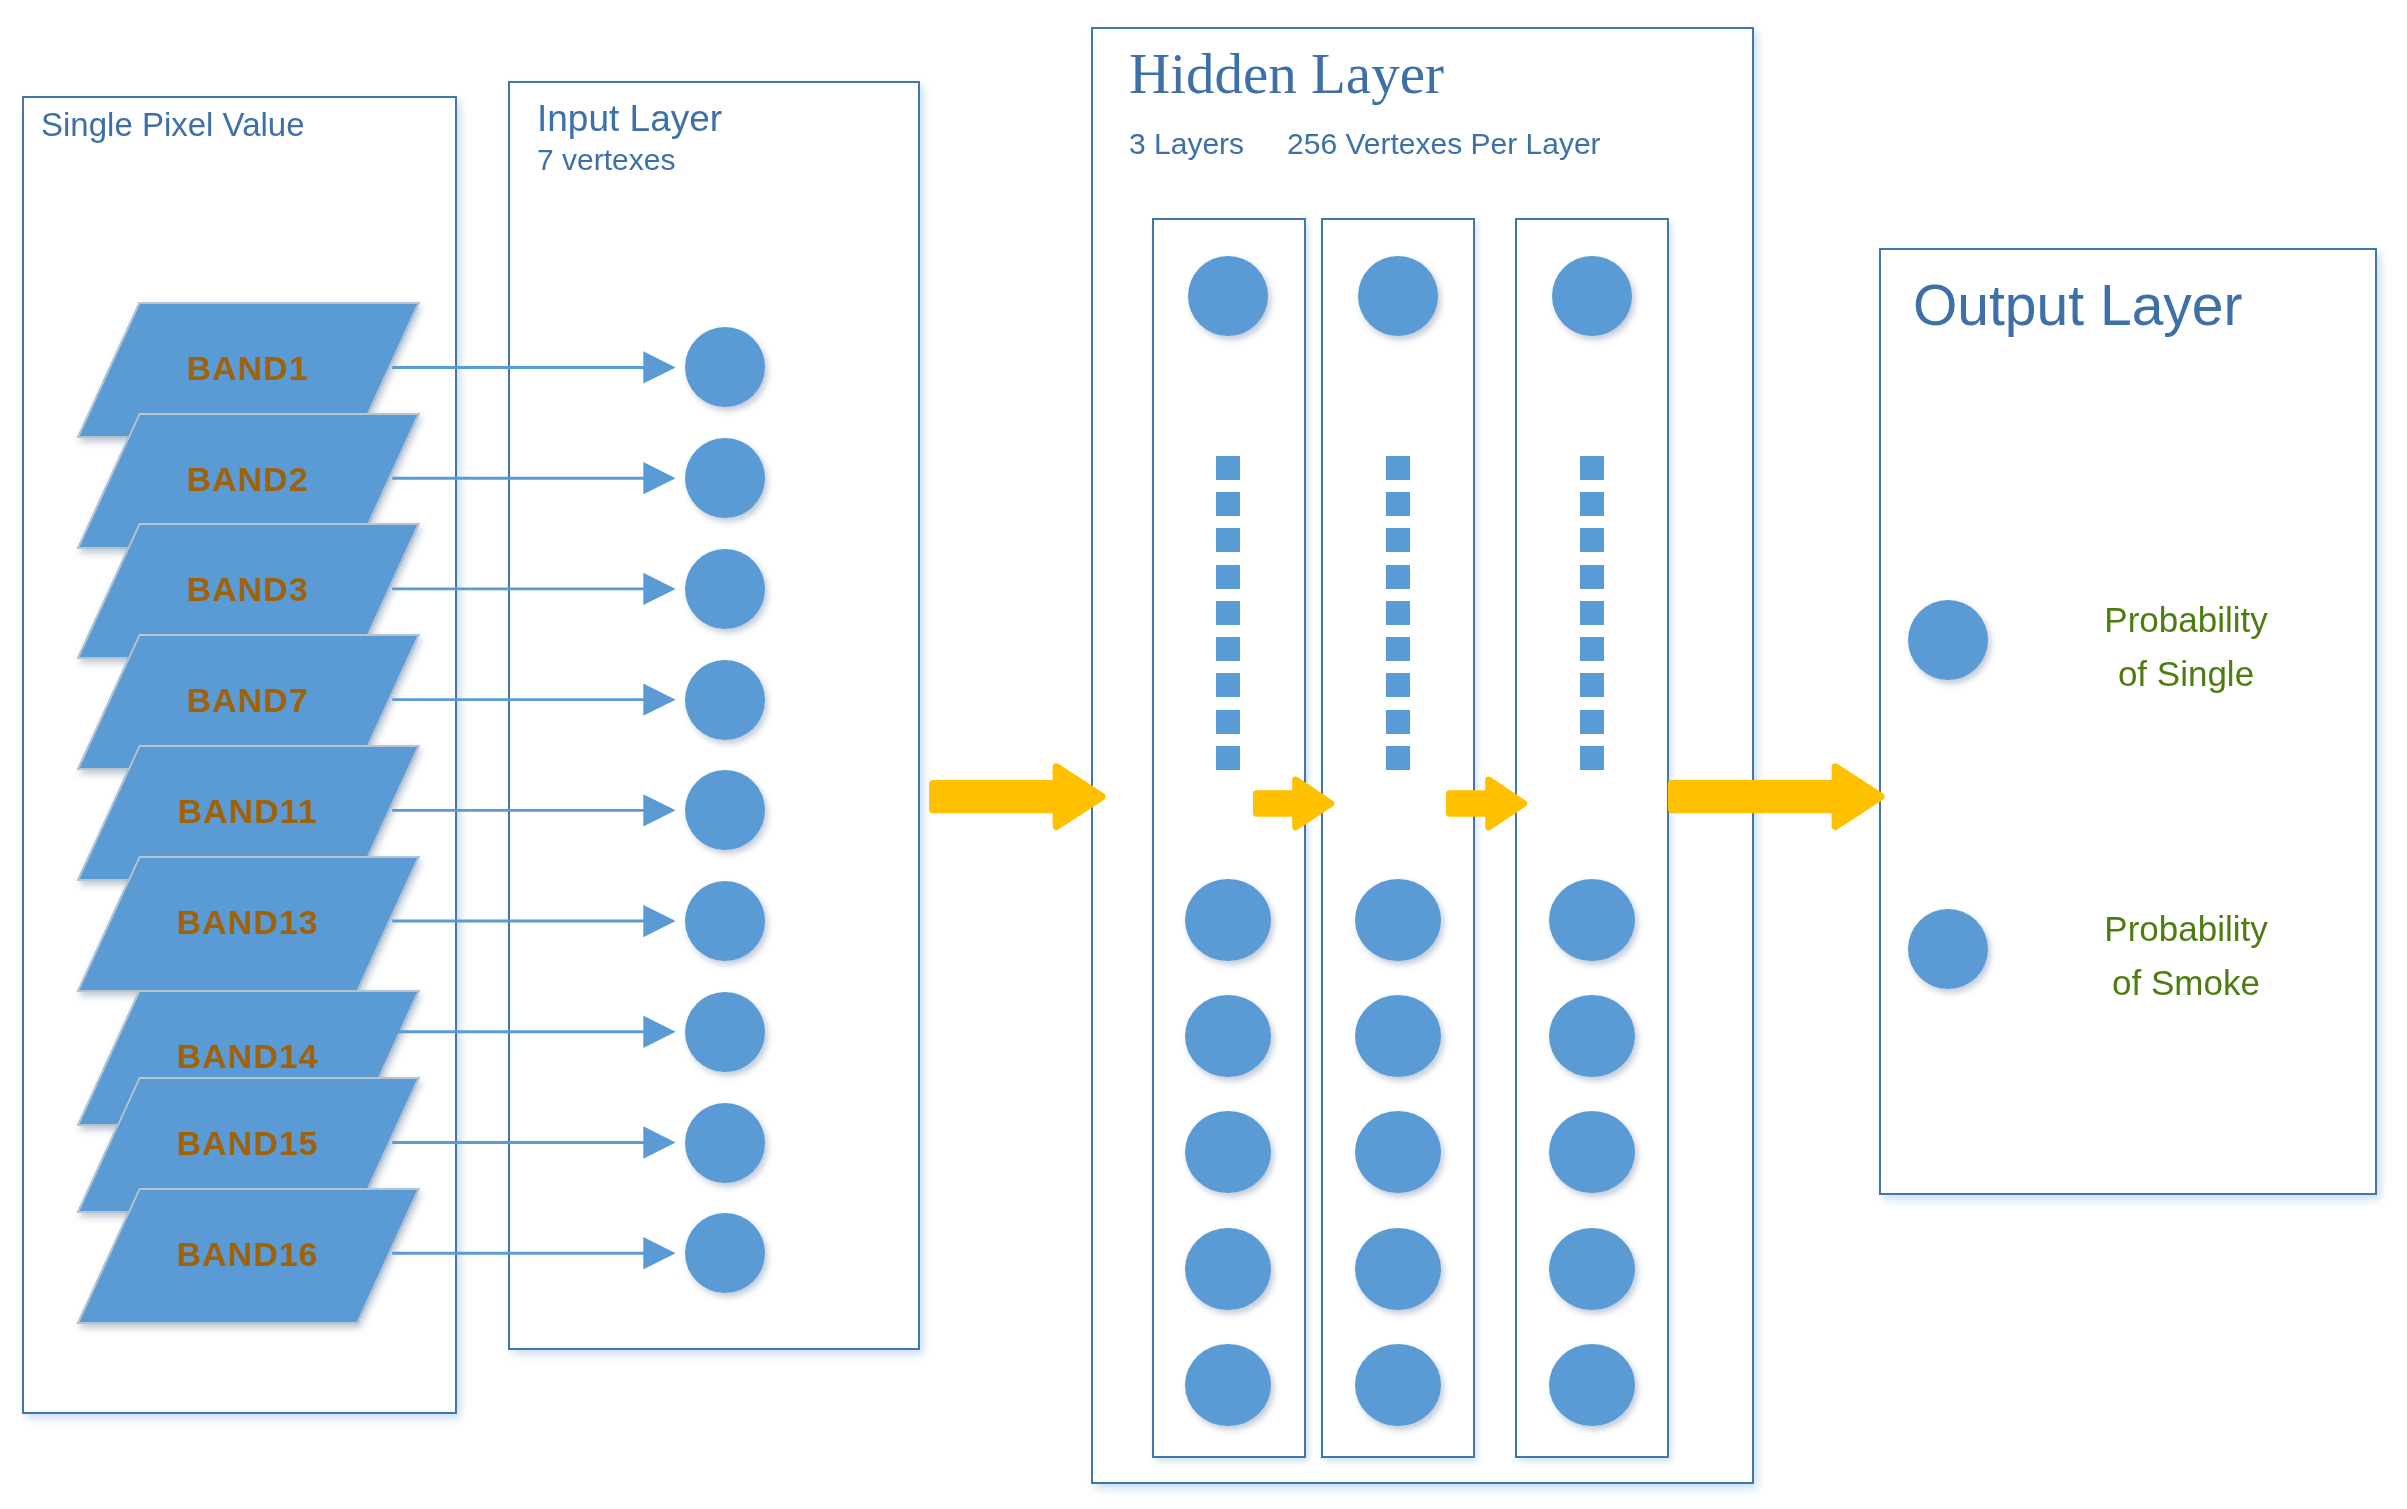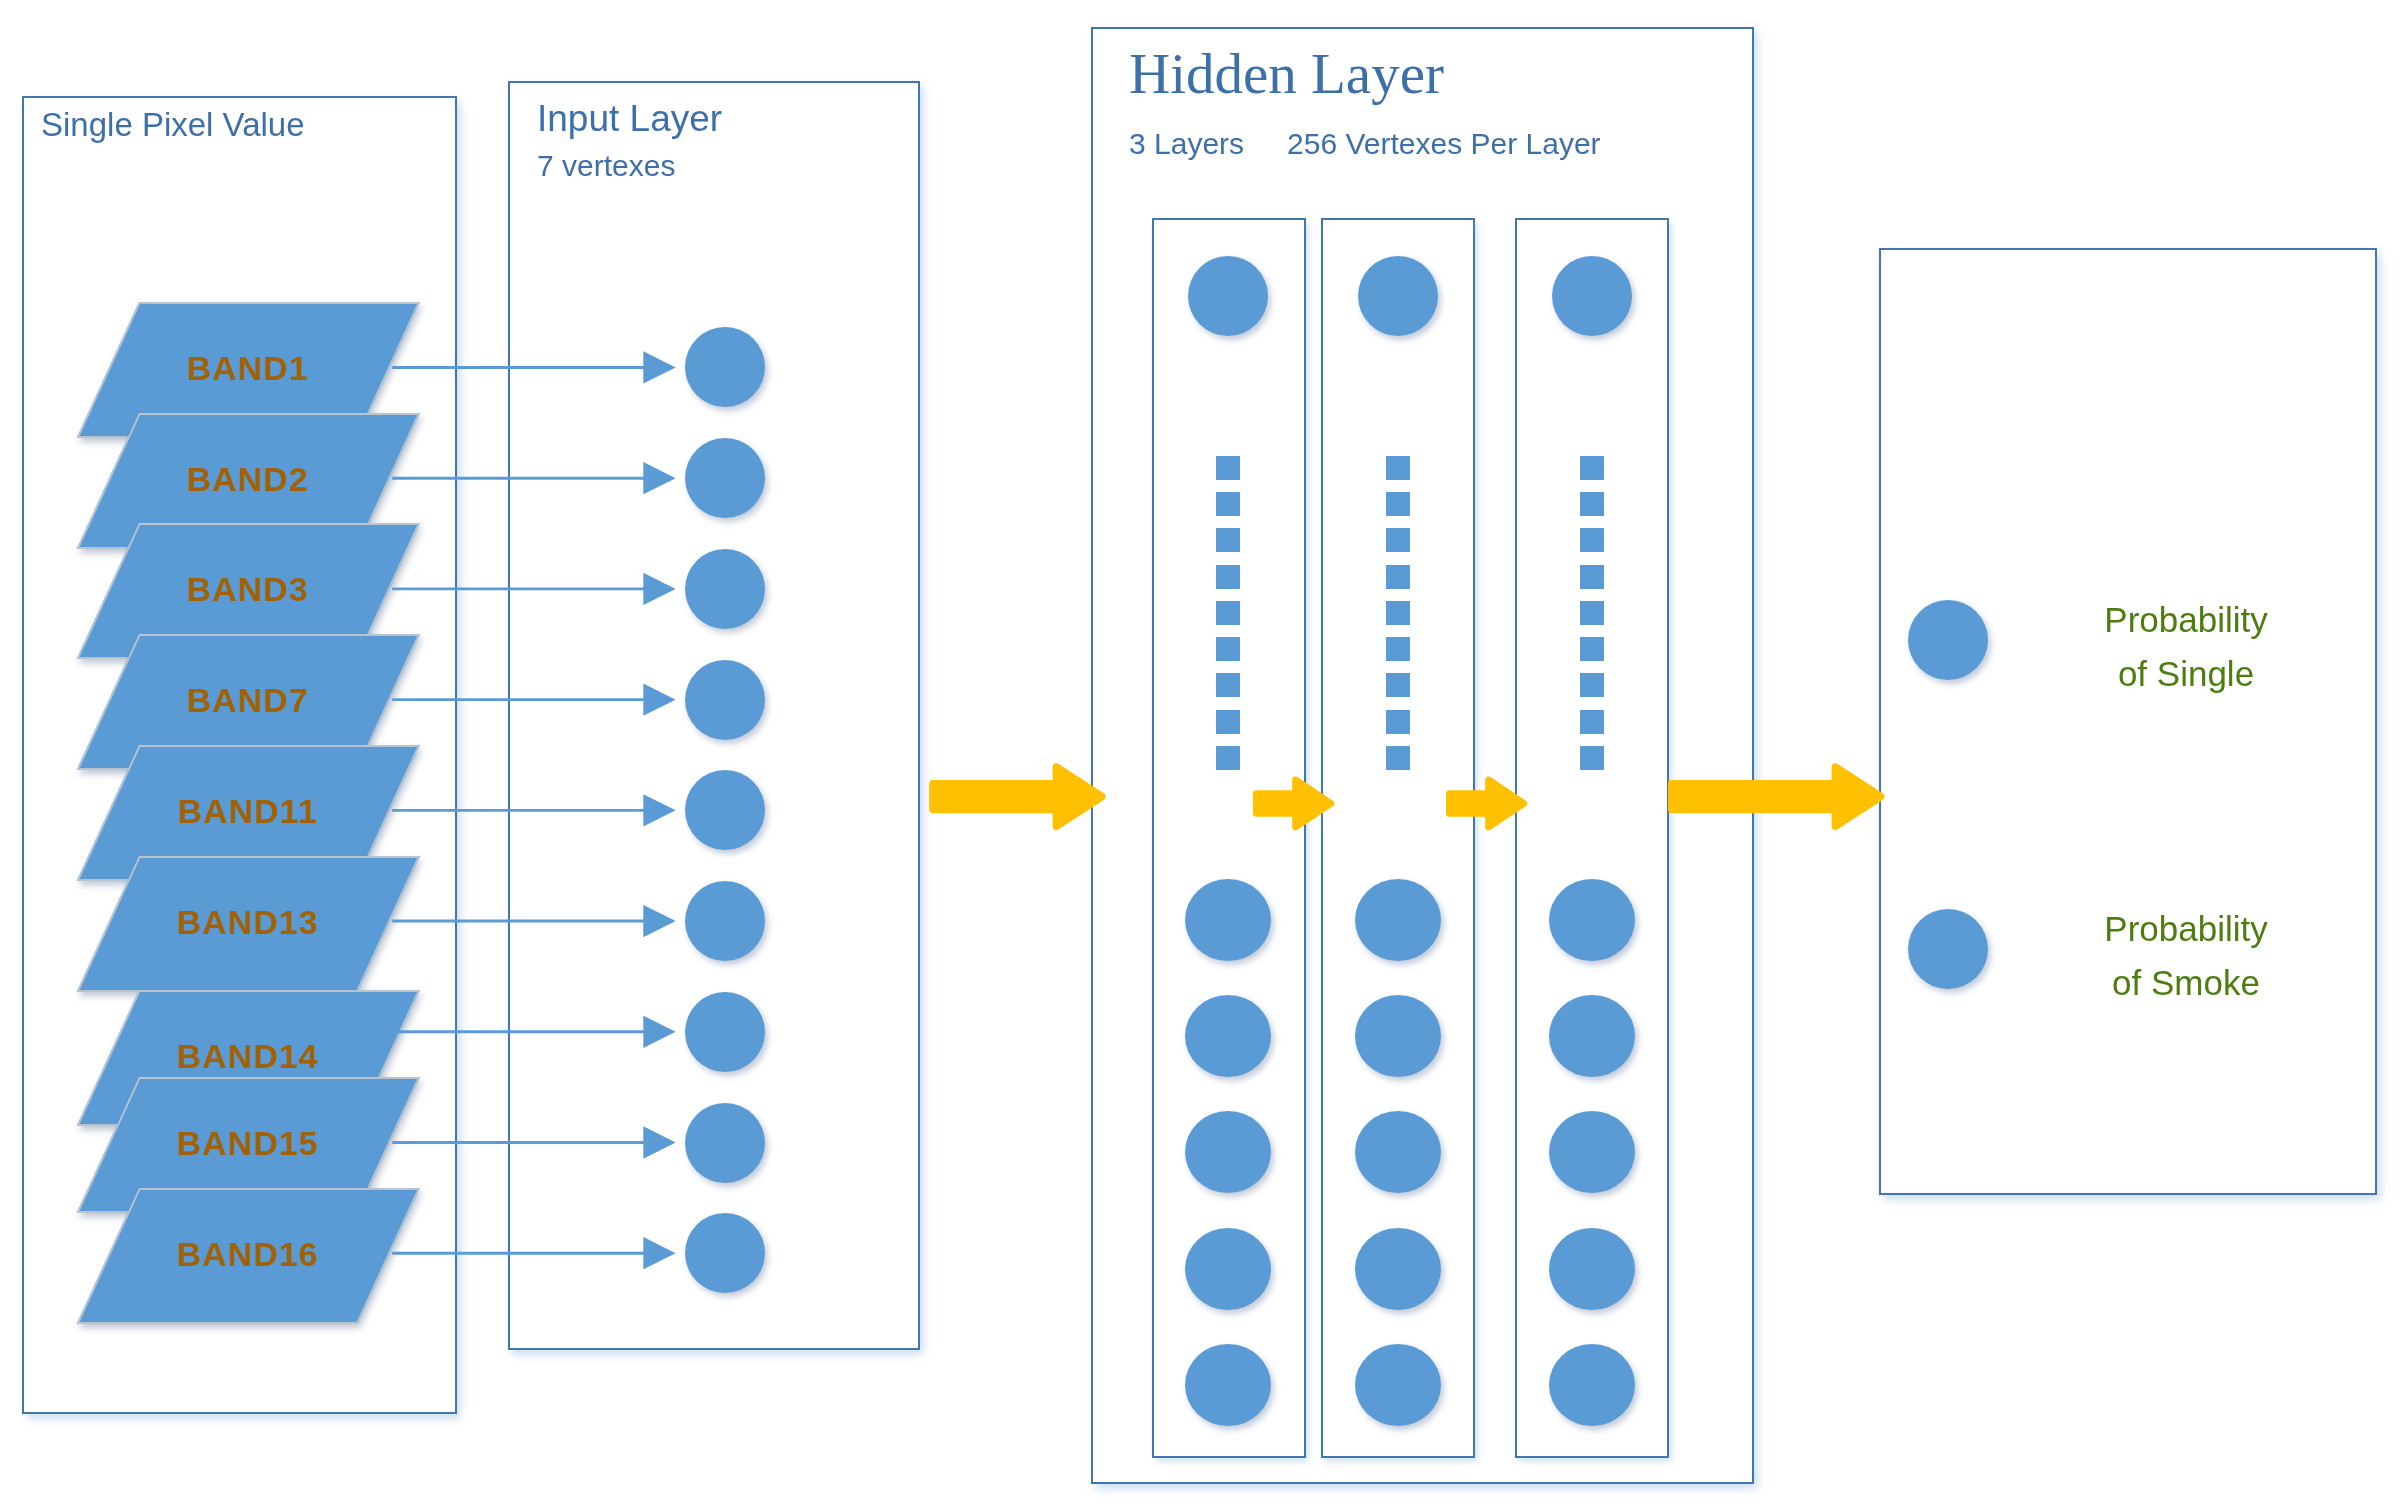--- a/index.html
+++ b/index.html
@@ -86,21 +86,21 @@
         <div class="band-label">BAND15</div>
       </div>
       <div class="band" style="top:1188px;">
         <div class="band-shape"></div>
         <div class="band-label">BAND16</div>
       </div>
     </div>
 
   <div class="layer-box" style="left:508px;top:81px;width:408px;height:1265px;"></div>
   <div class="box-title t-med" style="left:537px;top:98px;">Input Layer</div>
-  <div class="box-title t-sub" style="left:537px;top:149px;">7 vertexes</div>
+  <div class="box-title t-sub" style="left:537px;top:143px;">7 vertexes</div>
   <div id="input-nodes-host">
       <div class="node" style="left:685px;top:327px;width:80px;height:80px;"></div>
       <div class="node" style="left:685px;top:438px;width:80px;height:80px;"></div>
       <div class="node" style="left:685px;top:549px;width:80px;height:80px;"></div>
       <div class="node" style="left:685px;top:660px;width:80px;height:80px;"></div>
       <div class="node" style="left:685px;top:770px;width:80px;height:80px;"></div>
       <div class="node" style="left:685px;top:881px;width:80px;height:80px;"></div>
       <div class="node" style="left:685px;top:992px;width:80px;height:80px;"></div>
       <div class="node" style="left:685px;top:1103px;width:80px;height:80px;"></div>
       <div class="node" style="left:685px;top:1213px;width:80px;height:80px;"></div>
@@ -156,20 +156,21 @@
       <div class="dot" style="left:1580px;top:710px;width:23.5px;height:23.5px;"></div>
       <div class="dot" style="left:1580px;top:746px;width:23.5px;height:23.5px;"></div>
       <div class="node" style="left:1549px;top:879px;width:86px;height:82px;"></div>
       <div class="node" style="left:1549px;top:995px;width:86px;height:82px;"></div>
       <div class="node" style="left:1549px;top:1111px;width:86px;height:82px;"></div>
       <div class="node" style="left:1549px;top:1228px;width:86px;height:82px;"></div>
       <div class="node" style="left:1549px;top:1344px;width:86px;height:82px;"></div>
     </div>
 
   <div class="layer-box" style="left:1879px;top:248px;width:494px;height:943px;"></div>
+  <div class="box-title t-big" style="left:1913px;top:272px;">Output Layer</div>
   <div id="output-host">
       <div class="node" style="left:1908px;top:600px;width:80px;height:80px;"></div>
       <div class="out-label" style="left:1990px;top:593px;">
         <div>Probability</div>
         <div>of Single</div>
       </div>
       <div class="node" style="left:1908px;top:909px;width:80px;height:80px;"></div>
       <div class="out-label" style="left:1990px;top:902px;">
         <div>Probability</div>
         <div>of Smoke</div>

